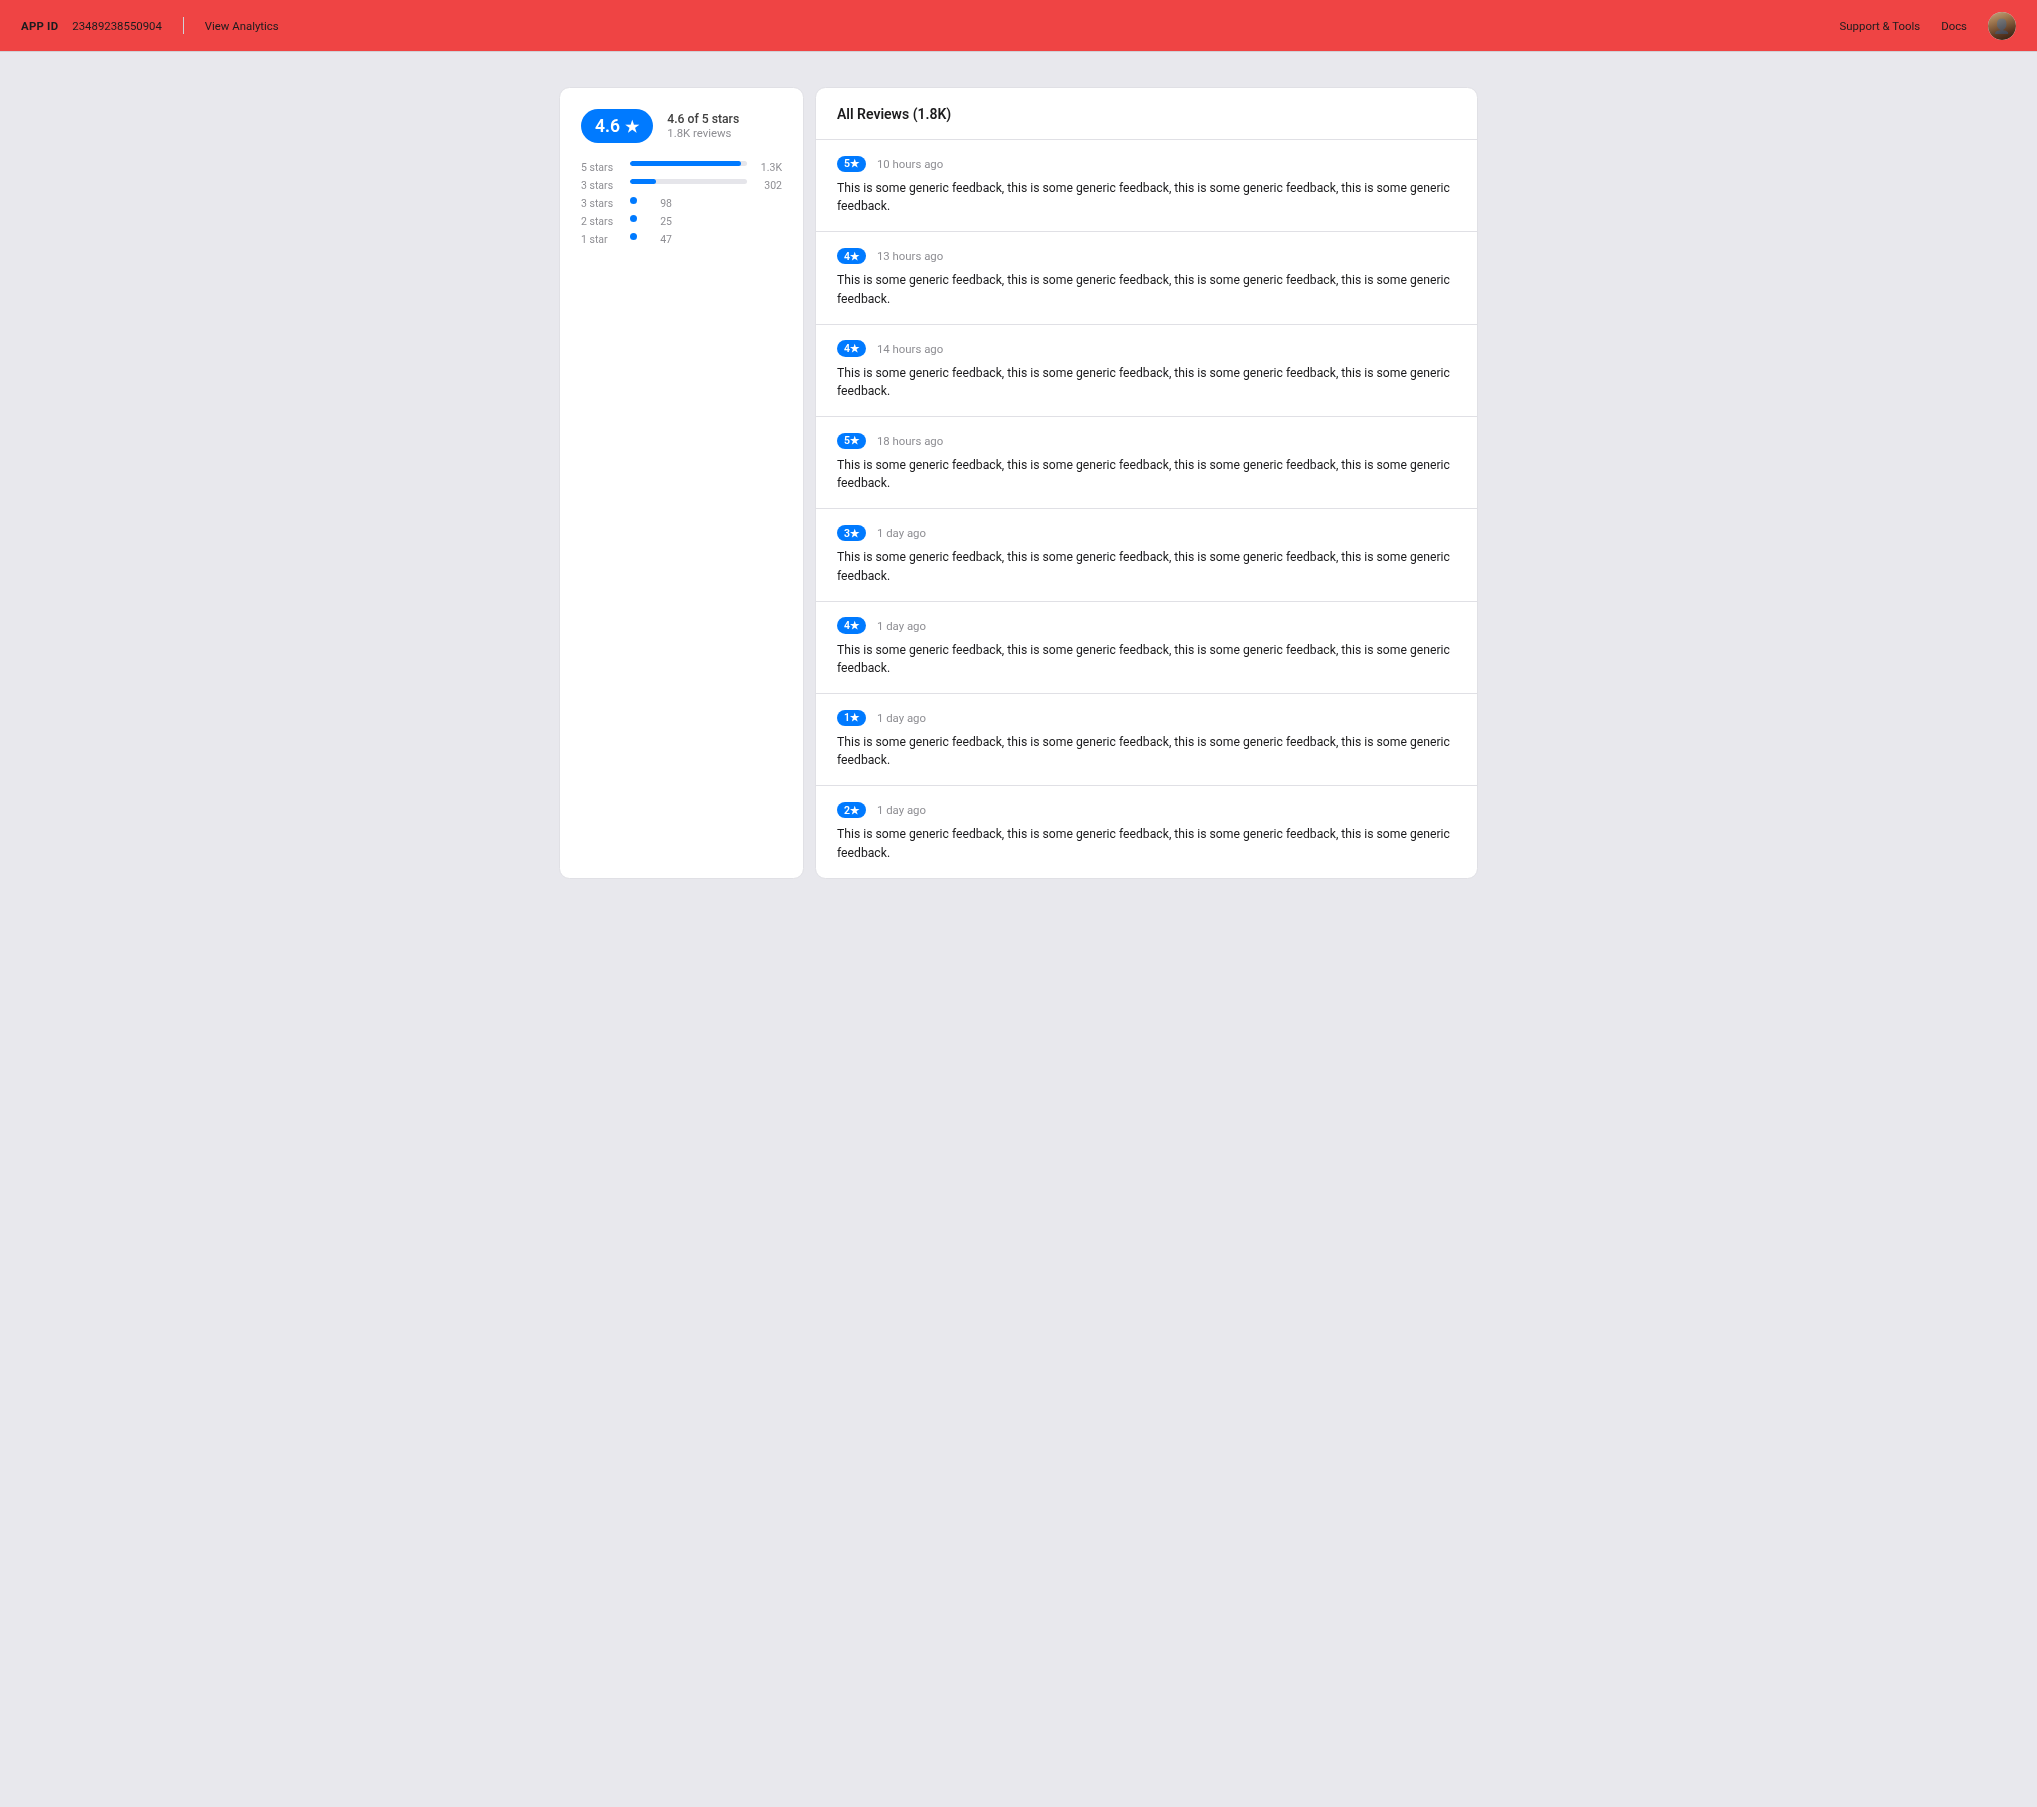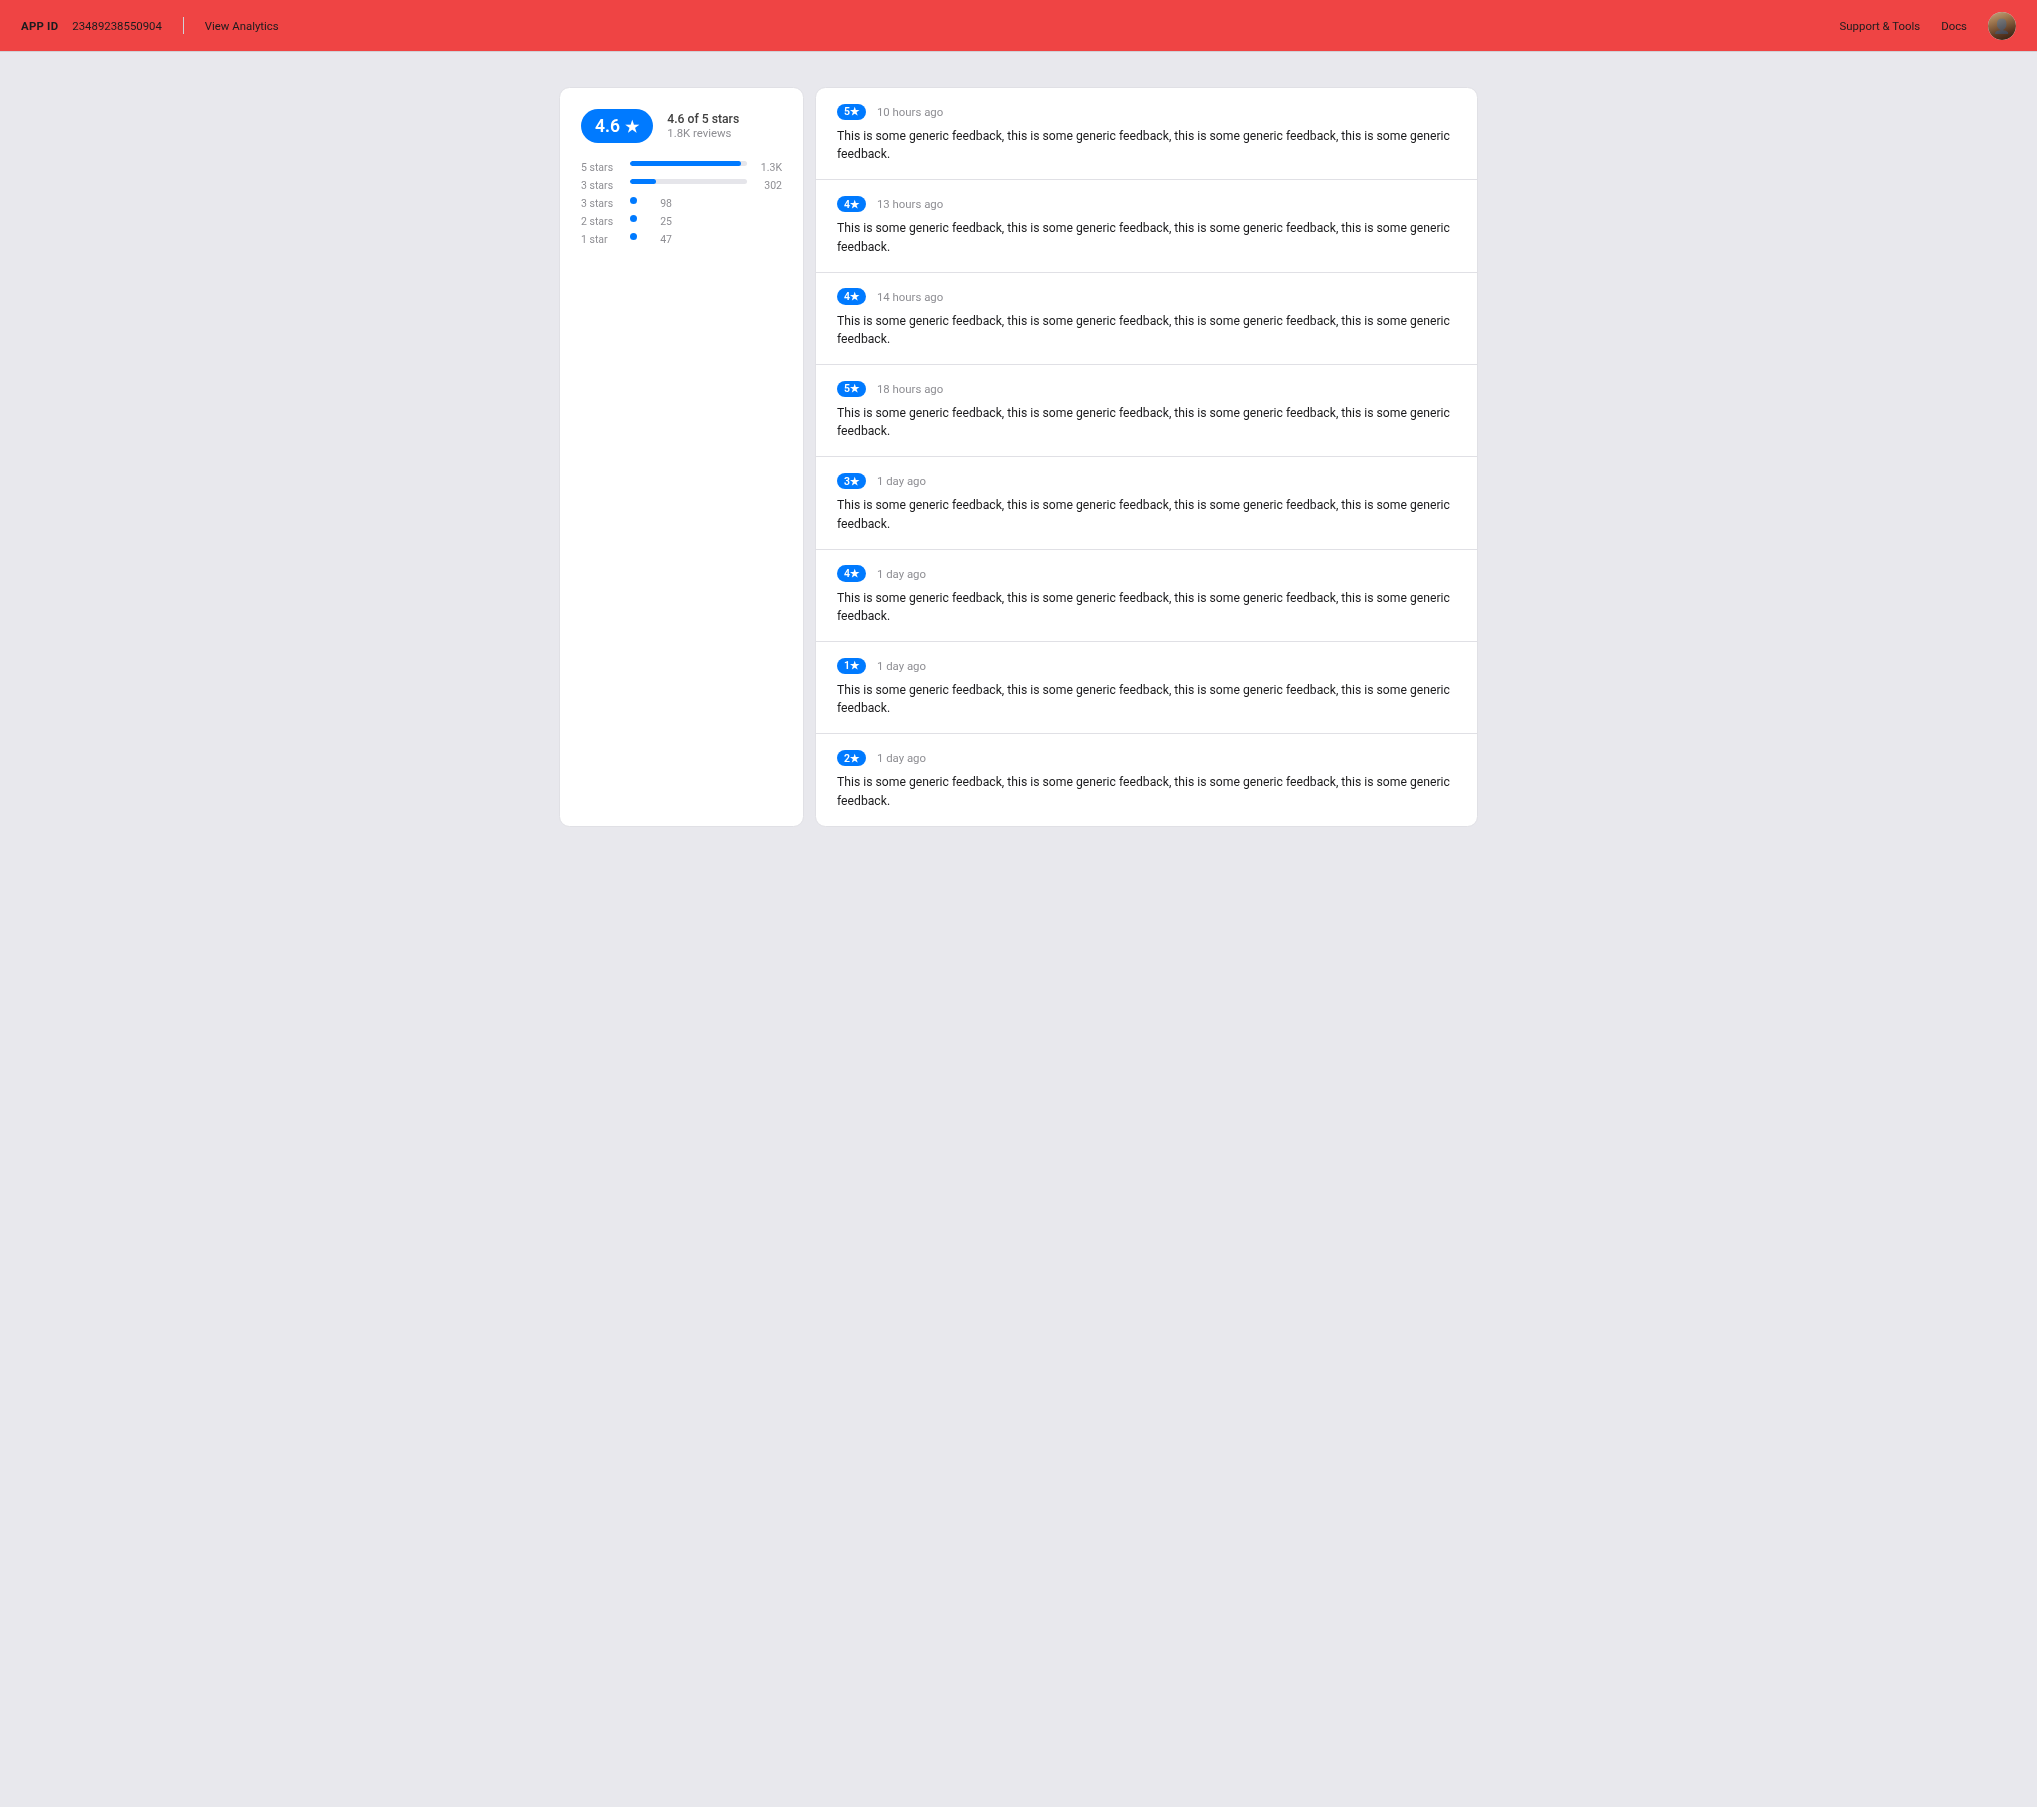--- a/index.html
+++ b/index.html
@@ -292,20 +292,23 @@
         </div>
         <div class="star-row">
           <span class="star-label">1 star</span>
           <div class="bar-dot"></div>
           <span class="bar-count">47</span>
         </div>
       </div>
   </div>
 
   <div class="reviews-panel">
+    <div class="reviews-header">
+      <span class="reviews-title">All Reviews (1.8K)</span>
+    </div>
     <div id="reviews-list">
         <div class="review-item">
           <div class="review-meta">
             <span class="review-star-badge">5★</span>
             <span class="review-time">10 hours ago</span>
           </div>
           <p class="review-text">This is some generic feedback, this is some generic feedback, this is some generic feedback, this is some generic feedback.</p>
         </div>
         <div class="review-item">
           <div class="review-meta">

